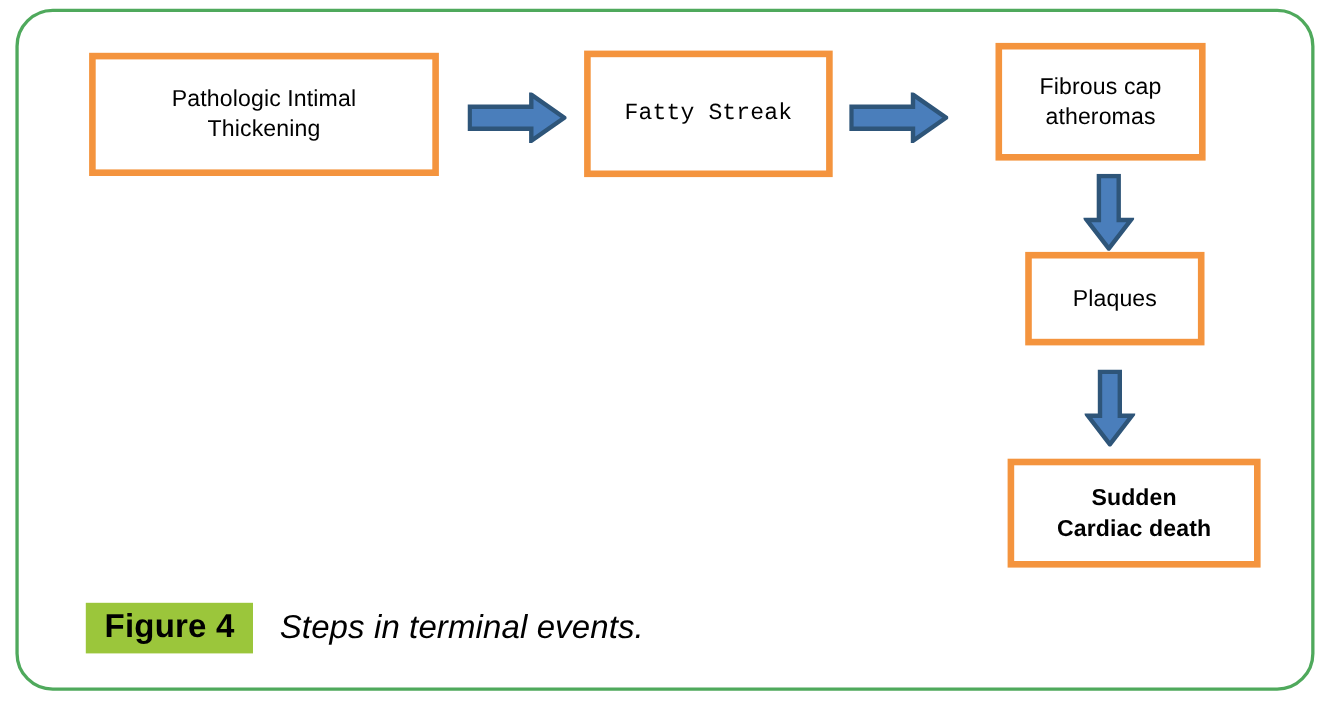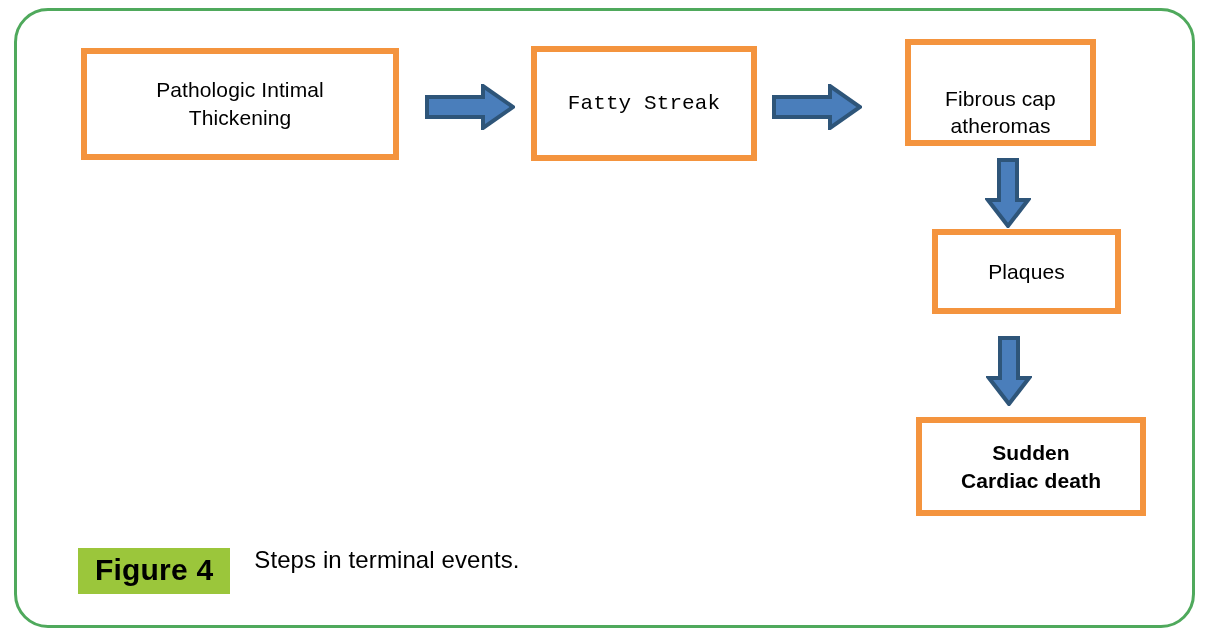--- a/index.html
+++ b/index.html
@@ -50,59 +50,61 @@
     white-space: pre-line;
     padding: 0 6px;
   }
   #node-pathologic-intimal-thickening {
     left: 81px;  top: 48px;  width: 318px; height: 112px;
   }
   #node-fatty-streak {
     left: 531px; top: 46px;  width: 226px; height: 115px; font-family: Liberation Mono, monospace;
   }
   #node-fibrous-cap-atheromas {
-    left: 905px; top: 39px;  width: 191px; height: 107px; align-items: flex-end;
+    left: 905px; top: 39px;  width: 191px; height: 107px;
   }
   #node-plaques {
-    left: 932px; top: 229px; width: 189px; height: 85px;
+    left: 932px; top: 229px; width: 163px; height: 85px;
   }
   #node-sudden-cardiac-death {
     left: 916px; top: 417px; width: 230px; height: 99px; font-weight: bold;
   }
   
   .arrow {
     position: absolute;
   }
   #arrow-pit-to-fatty-streak  { left: 425px; top: 84px;  width: 90px;  height: 46px; }
   #arrow-fatty-to-fibrous     { left: 772px; top: 84px;  width: 90px;  height: 46px; }
   #arrow-fibrous-to-plaques   { left: 985px; top: 158px; width: 46px;  height: 70px; }
   #arrow-plaques-to-death     { left: 986px; top: 336px; width: 46px;  height: 70px; }
 
   
   #caption-row {
     position: absolute;
     left: 78px;
     top: 548px;
     display: flex;
+    align-items: center;
   }
   #figure-number-badge {
     background: #9BC63B;
     color: #000000;
     font-size: 30px;
     font-weight: bold;
     padding: 7px 17px 9px 17px;
     line-height: 1;
     letter-spacing: 0.2px;
   }
   #caption-text {
     color: #000000;
-    font-size: 24px;
+    font-size: 30px;
     margin-left: 24px;
     line-height: 1;
     letter-spacing: 0.1px;
+    font-style: italic;
   }
 </style>
 </head>
 <body>
 
 <div id="figure-root">
 
   <div id="outer-frame"></div>
 
   <div class="node" id="node-pathologic-intimal-thickening">

